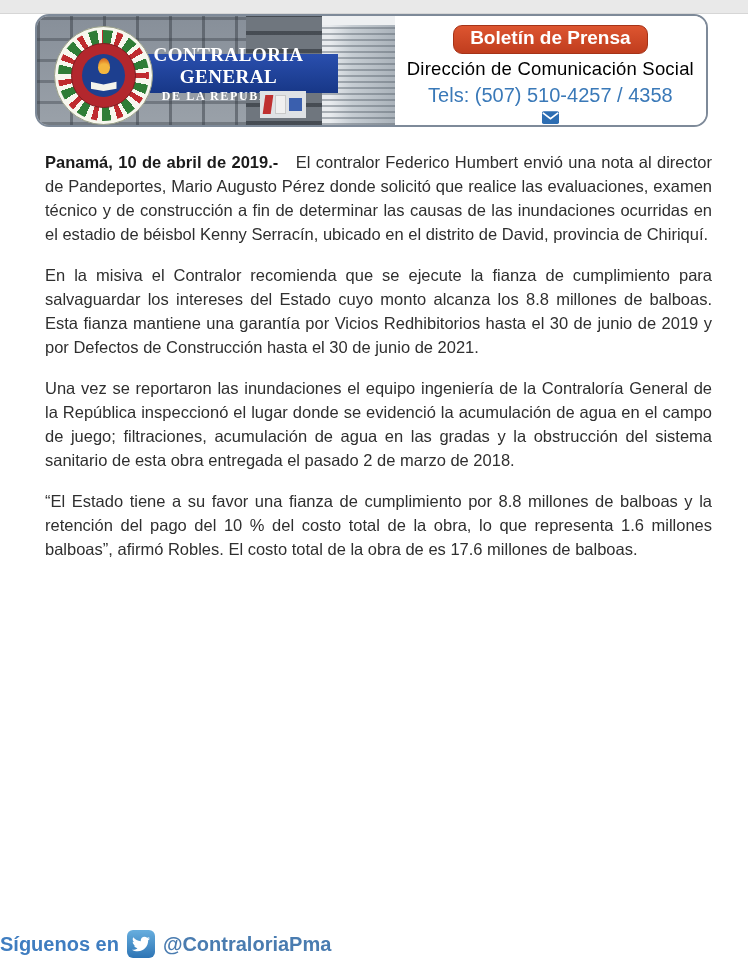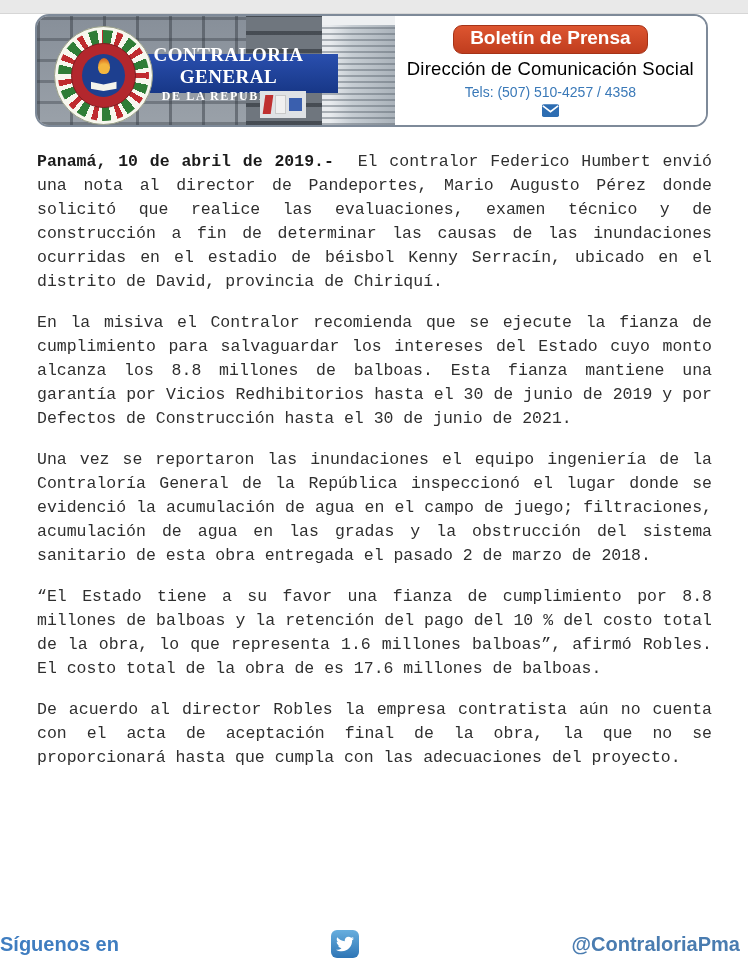--- a/index.html
+++ b/index.html
@@ -76,42 +76,42 @@
   .photo-mid::before { content:""; position:absolute; left:0; top:0; width:100%; height:9px; background:#eef0f2; }
   .info-panel {
     flex:1; background:#fff; display:flex; flex-direction:column; align-items:center;
     padding-top:9px;
   }
   .badge {
     background:linear-gradient(#dd5530,#c03d1e); border:1px solid #a53318;
     border-radius:9px; color:#fff; font-weight:bold; font-size:19px; padding:1px 16px 4px;
   }
   .dept { margin-top:4px; font-size:18.5px; color:#000000; letter-spacing:.2px; white-space:nowrap; }
-  .tels { margin-top:4px; font-size:14px; color:#3a79b8; }
+  .tels { margin-top:4px; font-size:20px; color:#3a79b8; }
   .email-row { margin-top:3px; display:flex; align-items:center; gap:6px; font-size:15px; font-weight:bold; color:#2d6db2;flex-direction:column; }
   .web-row { margin-top:3px; display:flex; align-items:center; gap:6px; font-size:15px; color:#41628e; }
   .web-row .handle { font-weight:bold; color:#2d6db2; }
   .tw-badge { display:inline-flex; align-items:center; justify-content:center; background:linear-gradient(#67aede,#2e75b5); border-radius:4px; }
   .tw-badge.small { width:17px; height:17px; }
   .tw-badge.large { width:28px; height:28px; border-radius:6px; }
   
   .article {
     position:absolute; left:37px; top:150px; width:675px;
     color:#2f2f2f; font-size:16.5px; line-height:24px; text-align:justify;
   }
   .title {
     font-weight:bold; color:#1b1b1b; font-size:17.5px; line-height:26px;
     margin:0 0 20px 0; text-align:justify;
   }
-  .article p { margin:0 0 17px 0;font-family:Liberation Mono, monospace; }
+  .article p { margin:0 0 17px 8px; }
   .lead { font-weight:bold; color:#1b1b1b; padding-right:12px; }
   
   .footer {
     position:absolute; left:0; top:930px; width:740px;
-    display:flex; align-items:center; justify-content:space-between; gap:8px;
+    display:flex; align-items:center; justify-content:flex-start; gap:8px;
   }
   .follow { font-size:20px; font-weight:bold; color:#3f7dc0; }
   .handle-footer { font-size:20px; font-weight:bold; color:#4a7cb0; }
 </style>
 </head>
 <body>
 
 <div class="page">
 
   <div class="top-strip"></div>
@@ -167,21 +167,20 @@
 
   <div class="article">
 
     <p>
       <span class="lead">Panamá, 10 de abril de 2019.-</span>
       <span>El contralor Federico Humbert envió una nota al director de Pandeportes, Mario Augusto Pérez donde solicitó que realice las evaluaciones, examen técnico y de construcción a fin de determinar las causas de las inundaciones ocurridas en el estadio de béisbol Kenny Serracín, ubicado en el distrito de David, provincia de Chiriquí.</span>
     </p>
     <p>En la misiva el Contralor recomienda que se ejecute la fianza de cumplimiento para salvaguardar los intereses del Estado cuyo monto alcanza los 8.8 millones de balboas. Esta fianza mantiene una garantía por Vicios Redhibitorios hasta el 30 de junio de 2019 y por Defectos de Construcción hasta el 30 de junio de 2021.</p>
     <p>Una vez se reportaron las inundaciones el equipo ingeniería de la Contraloría General de la República inspeccionó el lugar donde se evidenció la acumulación de agua en el campo de juego; filtraciones, acumulación de agua en las gradas y la obstrucción del sistema sanitario de esta obra entregada el pasado 2 de marzo de 2018.</p>
     <p>“El Estado tiene a su favor una fianza de cumplimiento por 8.8 millones de balboas y la retención del pago del 10 % del costo total de la obra, lo que representa 1.6 millones balboas”, afirmó Robles. El costo total de la obra de es 17.6 millones de balboas.</p>
-    <p>De acuerdo al director Robles la empresa contratista aún no cuenta con el acta de aceptación final de la obra, la que no se proporcionará hasta que cumpla con las adecuaciones del proyecto.</p>
   </div>
 
   <div class="footer">
     <span class="follow">Síguenos en</span>
     <span class="tw-badge large">
       <svg width="18" height="18" viewBox="0 0 24 24">
           <path fill="#ffffff" d="M23.954 4.569c-.885.389-1.83.654-2.825.775 1.014-.611 1.794-1.574 2.163-2.723-.951.555-2.005.959-3.127 1.184-.896-.959-2.173-1.559-3.591-1.559-2.717 0-4.92 2.203-4.92 4.917 0 .39.045.765.127 1.124C7.691 8.094 4.066 6.13 1.64 3.161c-.427.722-.666 1.561-.666 2.475 0 1.71.87 3.213 2.188 4.096-.807-.026-1.566-.248-2.228-.616v.061c0 2.385 1.693 4.374 3.946 4.827-.413.111-.849.171-1.296.171-.314 0-.615-.03-.916-.086.631 1.953 2.445 3.377 4.604 3.417-1.68 1.319-3.809 2.105-6.102 2.105-.39 0-.779-.023-1.17-.067 2.189 1.394 4.768 2.209 7.557 2.209 9.054 0 13.999-7.496 13.999-13.986 0-.209 0-.42-.015-.63.961-.689 1.8-1.56 2.46-2.548z"></path>
         </svg>
     </span>
     <span class="handle-footer">@ContraloriaPma</span>

